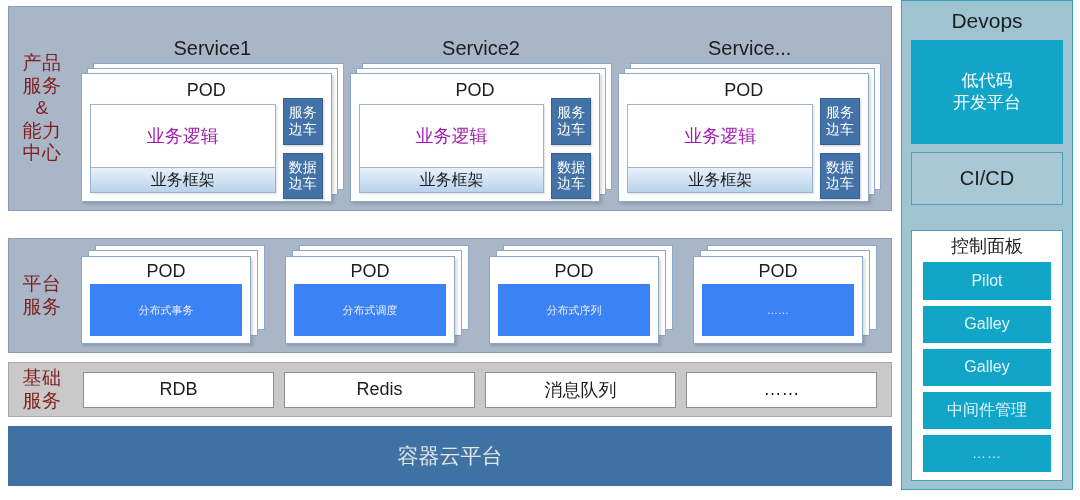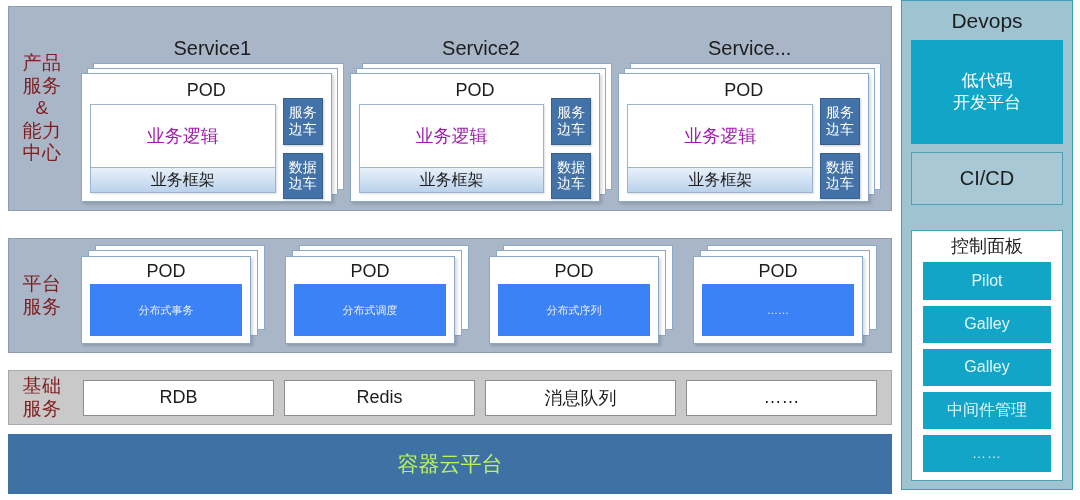--- a/index.html
+++ b/index.html
@@ -199,21 +199,21 @@
     background: #3b82f6;
     color: #e9eef5;
     display: flex;
     align-items: center;
     justify-content: center;
     font-size: 11px;
     white-space: nowrap;
   }
 
   
-  #row-infra { height: 55px; margin-top: 17px; }
+  #row-infra { height: 55px; margin-top: 9px; }
   #row-infra .band-body {
     flex: 1;
     display: flex;
     align-items: center;
     gap: 10px;
     padding: 0 14px 0 8px;
   }
   .infra-box {
     flex: 1 1 0;
     height: 36px;
@@ -230,21 +230,21 @@
   
   #row-cloud {
     height: 60px;
     margin-top: 9px;
     align-items: center;
     justify-content: center;
   }
   #row-cloud .cloud-label {
     width: 100%;
     text-align: center;
-    color: #bef264;
+    color: #e5e5e5;
     font-size: 21px;
   }
 
   
   #devops-panel {
     position: absolute;
     left: 901px; top: 0;
     width: 172px; height: 490px;
     background: #9ec4d2;
     border: 1px solid #3f9cb6;

